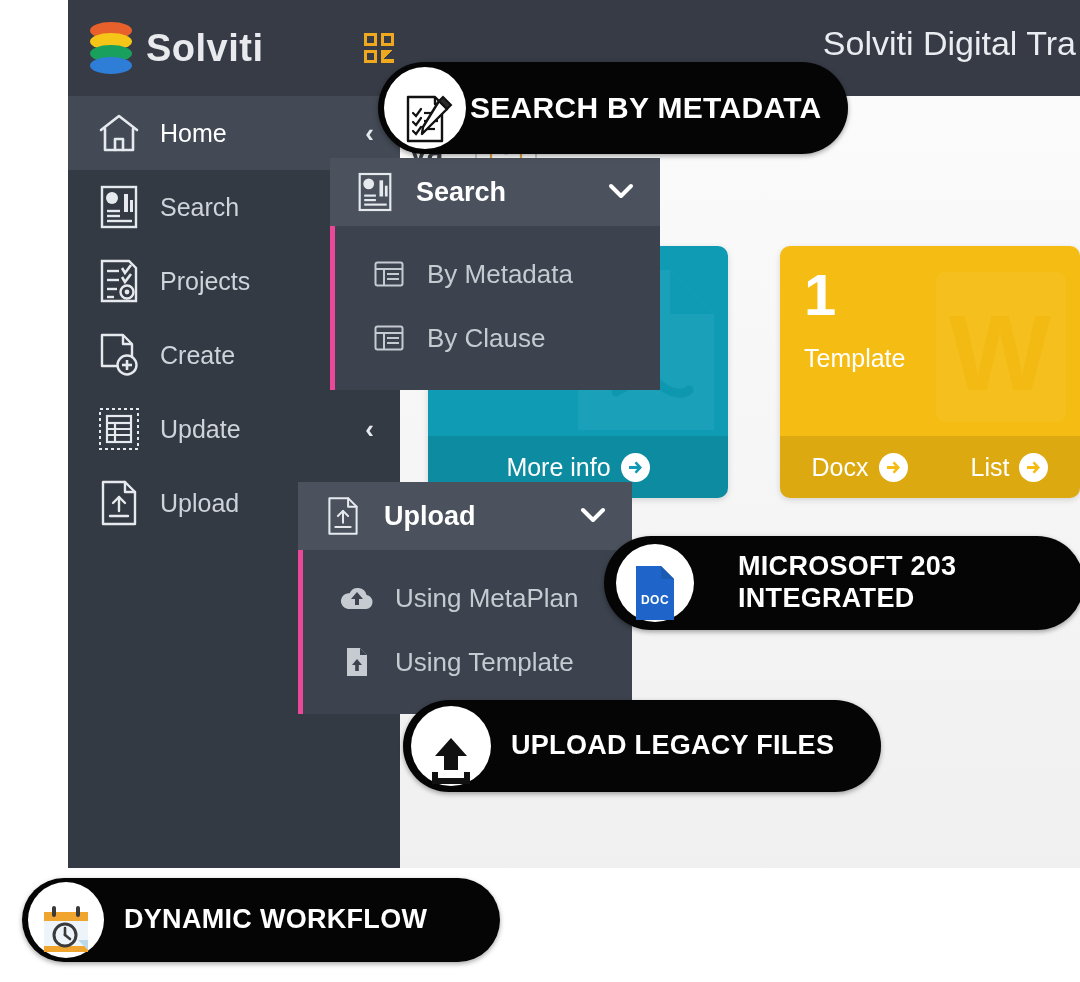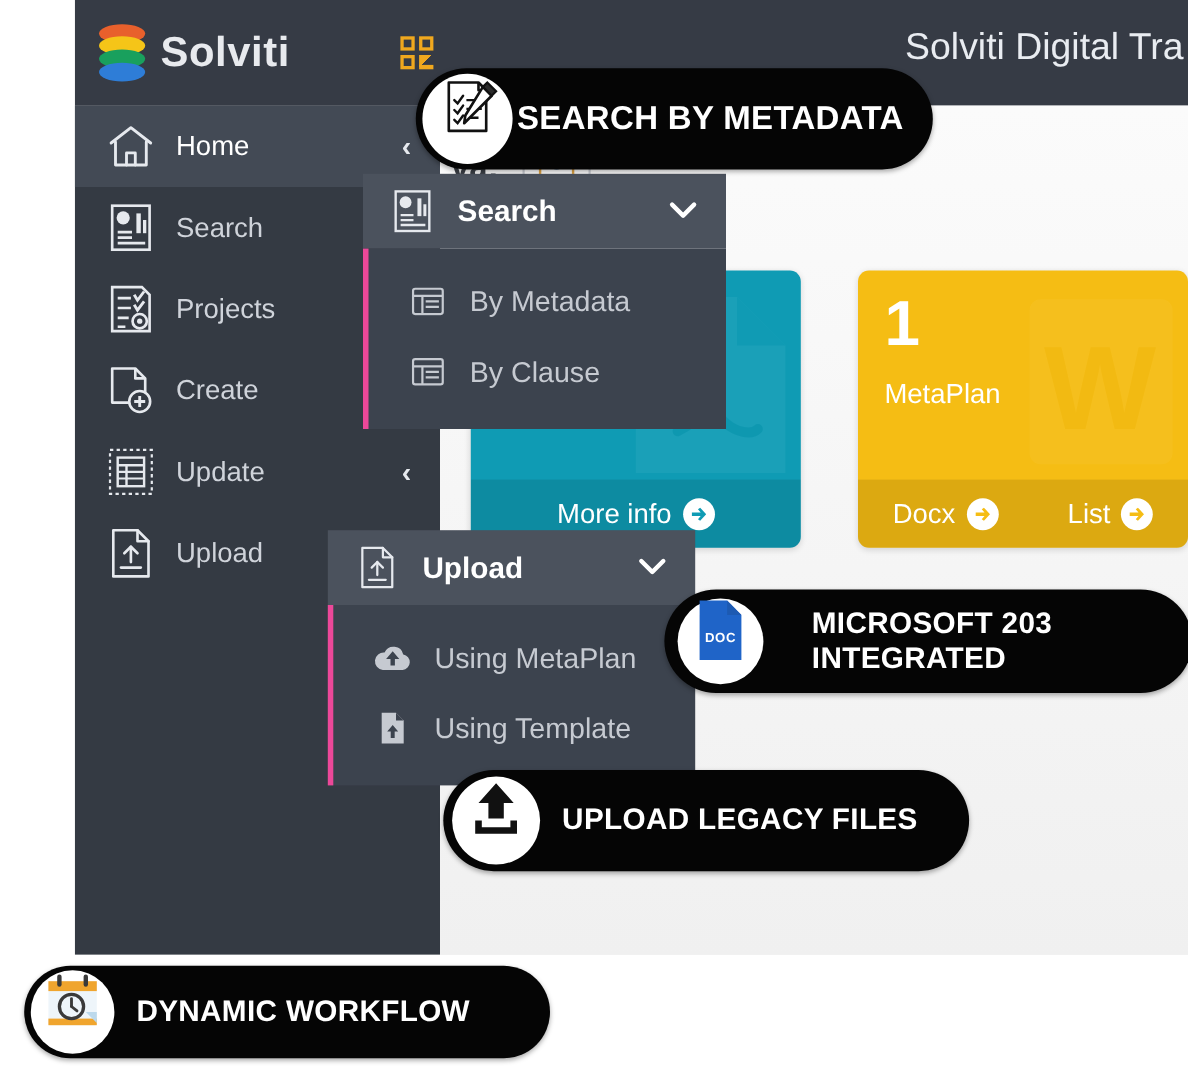--- a/index.html
+++ b/index.html
@@ -212,21 +212,21 @@
   .callout {
     position: absolute; z-index: 60;
     background: #050505;
     border-radius: 999px;
     display: flex; align-items: center;
     color: #ffffff;
     box-shadow: 0 2px 5px rgba(0,0,0,.35);
   }
   .callout .bubble {
     background: #ffffff; border-radius: 50%;
-    display: flex; align-items: flex-start; justify-content: center;
+    display: flex; align-items: flex-end; justify-content: center;
     flex: 0 0 auto;
   }
   .callout .ctext {
     font-weight: 700; letter-spacing: .3px; line-height: 1.18;
   }
 
   #callout-search {
     left: 378px; top: 62px;
     width: 470px; height: 92px;
     padding-left: 6px;
@@ -409,21 +409,21 @@
         </div>
 
         <div class="card yellow">
           <div class="card-watermark">
             <svg width="152" height="176" viewBox="0 0 152 176">
               <rect x="14" y="10" width="130" height="150" rx="10" fill="#ffffff" opacity=".22"></rect>
               <text x="78" y="128" font-family="Liberation Sans, sans-serif" font-size="108" font-weight="700" fill="#e8ae0c" text-anchor="middle">W</text>
             </svg>
           </div>
           <div class="card-num">1</div>
-          <div class="card-label">MetaPlan</div>
+          <div class="card-label">Template</div>
           <div class="card-foot">
             <span class="foot-link">
               <span>Docx</span>
               <span class="arrow-circle">
                 <svg width="17" height="17" viewBox="0 0 17 17">
                     <path d="M2 7 H10 L7.5 4 L9.5 2.5 L15 8.5 L9.5 14.5 L7.5 13 L10 10 H2 Z"></path>
                   </svg>
               </span>
             </span>
             <span class="foot-link">

